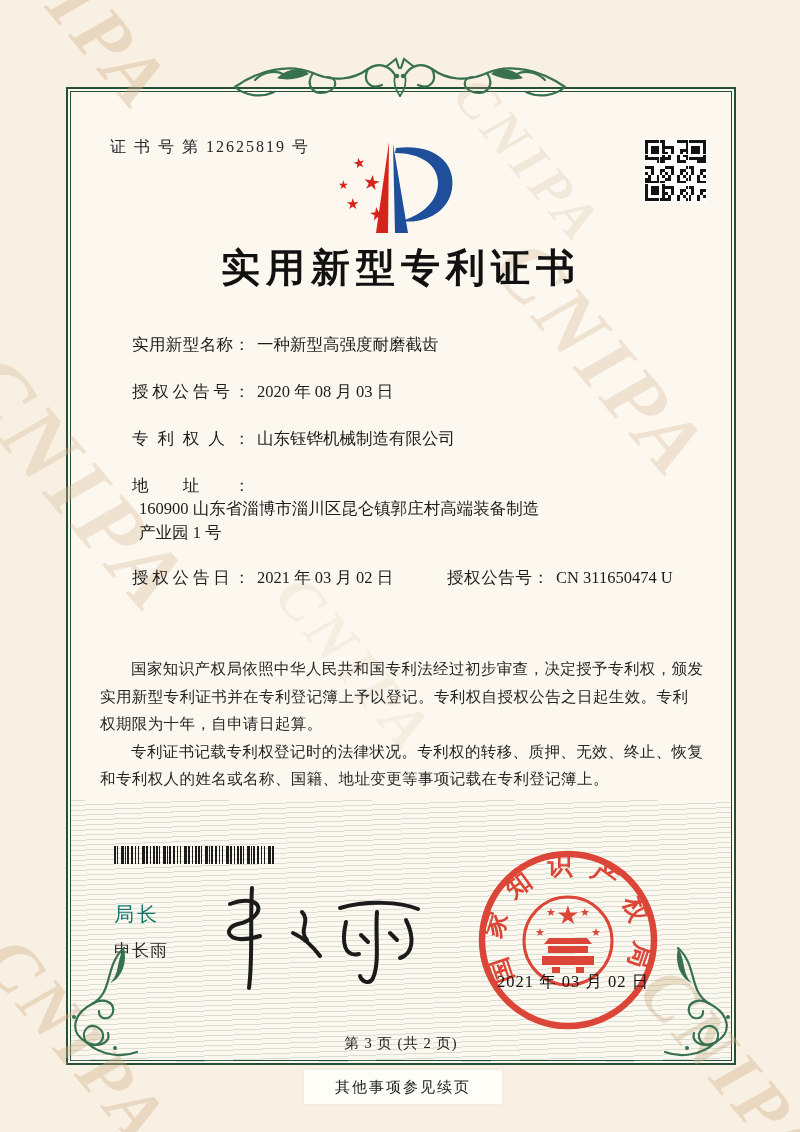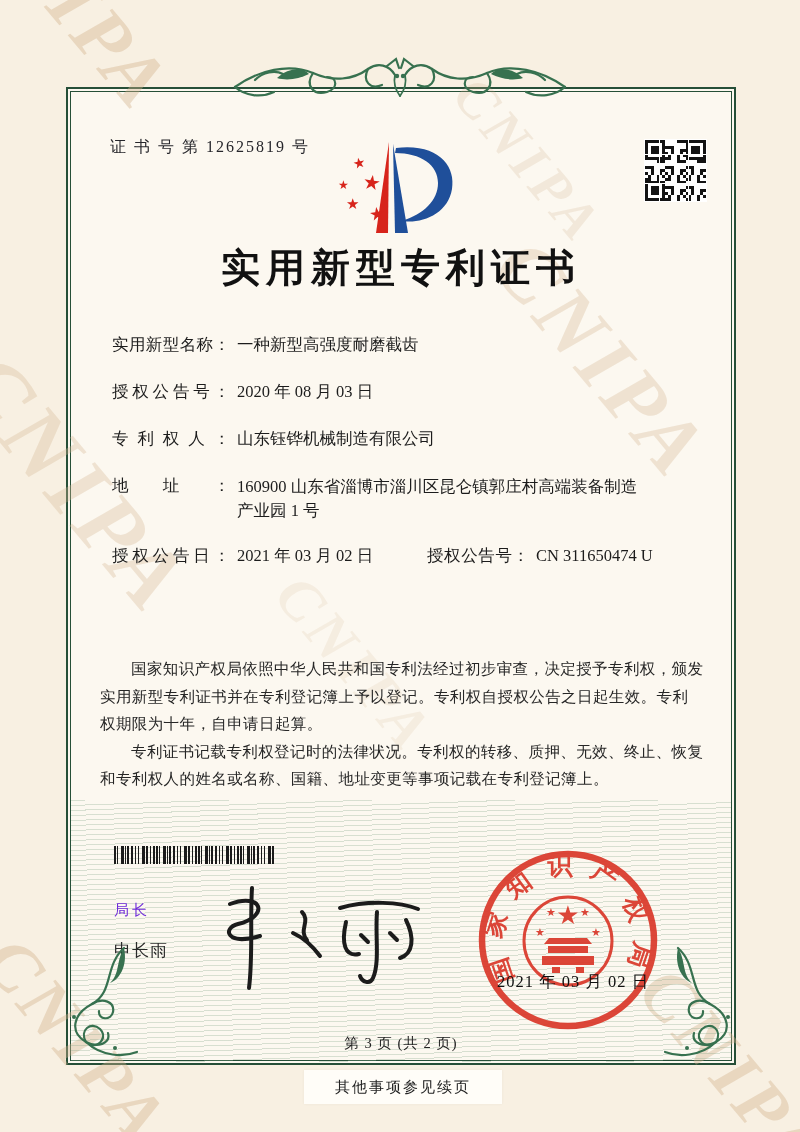--- a/index.html
+++ b/index.html
@@ -43,40 +43,40 @@
   .cert-no { position:absolute; left:110px; top:137px; z-index:3; font-size:16px; letter-spacing:2px; color:#26262b; }
   .logo { position:absolute; left:326px; top:136px; z-index:3; }
   .qr { position:absolute; left:644px; top:139px; width:63px; height:63px; z-index:3; background:#fff; padding:1px; }
   .qr .cell { position:absolute; background:#131313; }
   .title {
     position:absolute; left:66px; top:241px; width:670px; z-index:3;
     text-align:center; font-size:39px; font-weight:bold; letter-spacing:6px; color:#111;
   }
   
   .fields { position:absolute; left:112px; top:334px; width:590px; z-index:3; font-size:16.5px; }
-  .frow { margin-bottom:25px; line-height:22px; }
+  .frow { margin-bottom:25px; line-height:22px;margin-left:20px; }
   .flabel {
     display:inline-block; width:118px; text-align:justify; text-align-last:justify;
     vertical-align:top; color:#1c1c1c;
   }
   .fvalue { display:inline-block; margin-left:7px; vertical-align:top; color:#1c1c1c; }
   .fvalue.addr { width:462px; white-space:pre-line; line-height:24px; }
   .frow.last .fvalue.v1 { width:190px; }
   .flabel.l2 { width:102px; margin-left:0; }
   
   .body-text {
     position:absolute; left:100px; top:655px; width:604px; z-index:3;
     font-size:15.5px; line-height:27.6px; color:#262626; letter-spacing:0.4px;
   }
   .body-text p { text-indent:2em; }
   
   .barcode { position:absolute; left:114px; top:846px; width:208px; height:18px; z-index:3; font-size:0; }
   .barcode i { display:inline-block; height:18px; background:#1b1b1b; }
   .barcode s { display:inline-block; height:18px; }
-  .sig-role { position:absolute; left:114px; top:901px; z-index:3; font-size:15px; letter-spacing:3px; font-family:"Liberation Sans","DejaVu Sans",sans-serif; color:#6d28d9; }
+  .sig-role { position:absolute; left:114px; top:901px; z-index:3; font-size:20px; letter-spacing:3px; font-family:"Liberation Sans","DejaVu Sans",sans-serif; color:#0f766e; }
   .sig-name { position:absolute; left:114px; top:939px; z-index:3; font-size:17px; letter-spacing:1px; font-family:"Liberation Sans","DejaVu Sans",sans-serif; color:#2a2a2a; }
   .sig-script { position:absolute; left:214px; top:878px; z-index:3; }
   .seal { position:absolute; left:476px; top:848px; z-index:5; opacity:0.93; }
   .seal-date { position:absolute; left:497px; top:971px; z-index:6; font-size:16.5px; letter-spacing:1px; color:#101010; }
   .page-info { position:absolute; left:66px; top:1034px; width:670px; z-index:3; text-align:center; font-size:14.5px; letter-spacing:1px; color:#222; }
   .cont-note {
     position:absolute; left:304px; top:1070px; width:198px; height:34px; z-index:3;
     background:#fffdf8; text-align:center; line-height:34px; font-size:15px;
     letter-spacing:2px; color:#222; box-shadow:0 0 3px rgba(0,0,0,0.05);
   }

